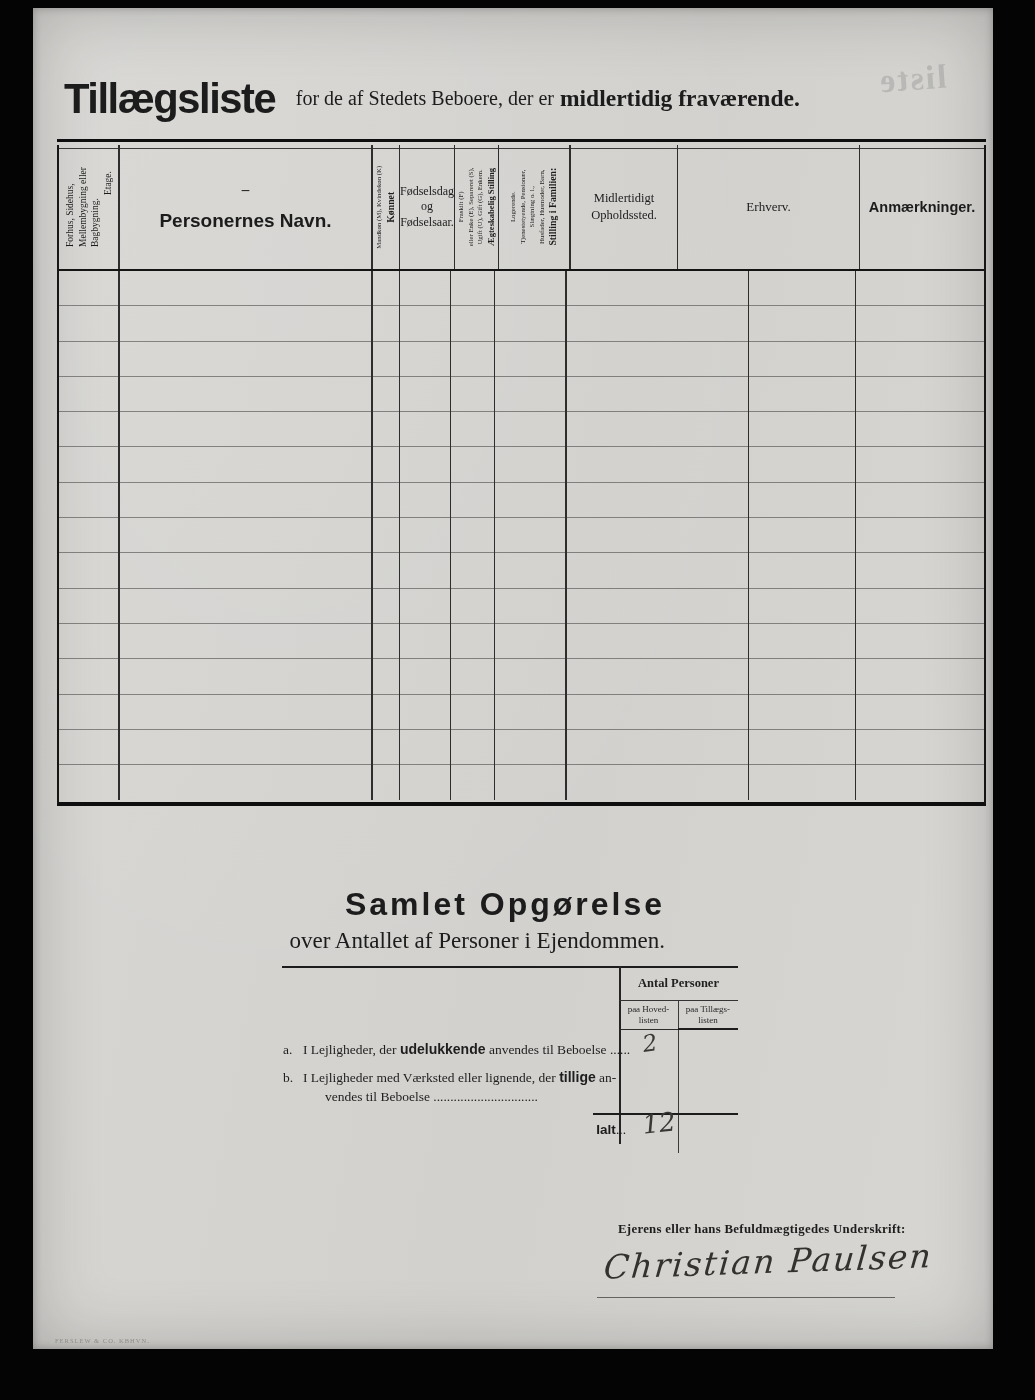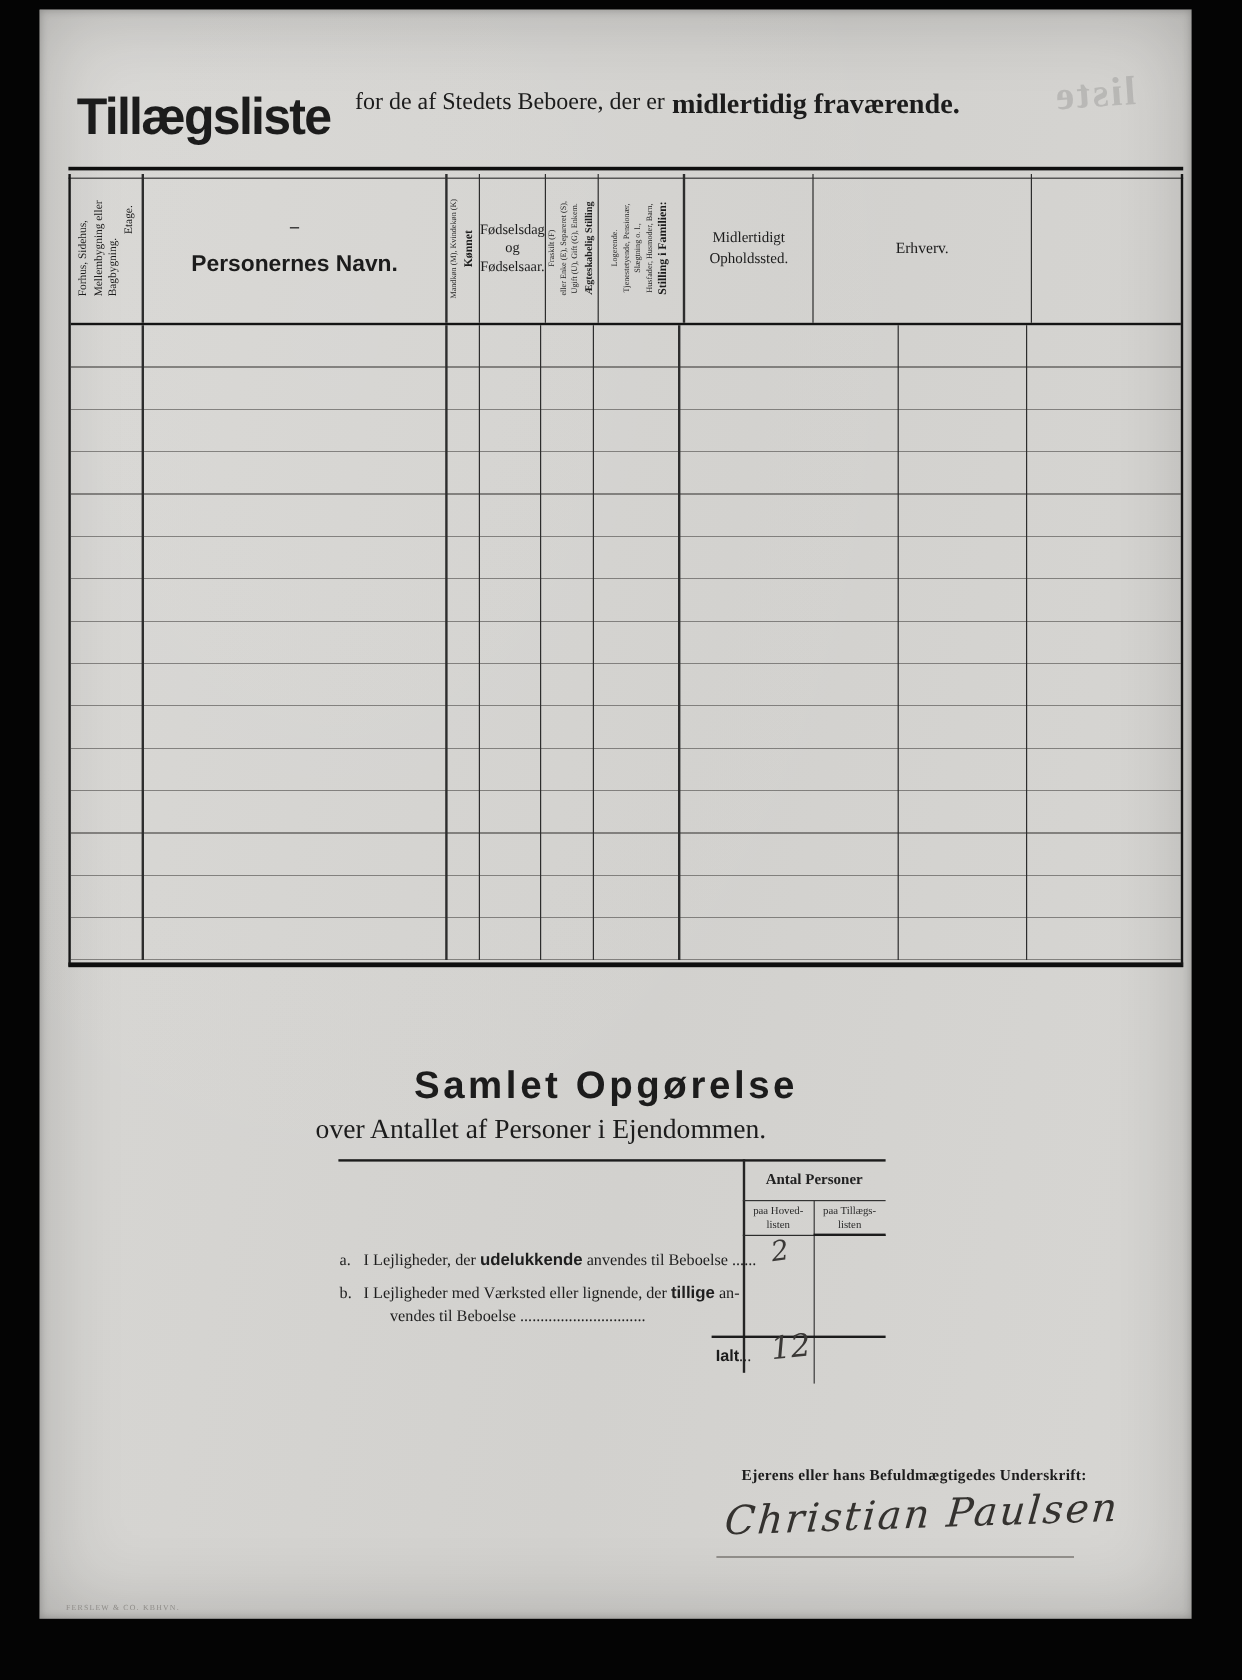--- a/index.html
+++ b/index.html
@@ -4,21 +4,21 @@
 <style>
   html,body{margin:0;padding:0;background:#000;}
   .page{position:relative;width:1035px;height:1400px;background:#040404;overflow:hidden;
         font-family:"Liberation Serif", serif;color:#1c1c1c;}
   .paper{position:absolute;left:33px;top:8px;width:960px;height:1341px;
          background:
            radial-gradient(ellipse at 25% 20%, rgba(255,255,255,.06), transparent 55%),
            linear-gradient(100deg,#d8d7d4 0%,#d2d1ce 55%,#d7d6d3 100%);
          box-shadow: inset 0 0 70px rgba(0,0,0,.20), inset 0 0 8px rgba(0,0,0,.25);}
   
-  .title-row{position:absolute;left:64px;top:74px;width:910px;display:flex;align-items:flex-start;white-space:nowrap;}
+  .title-row{position:absolute;left:64px;top:74px;width:910px;display:flex;align-items:center;white-space:nowrap;}
   .title-main{font-family:"Liberation Sans",sans-serif;font-weight:bold;font-size:43px;letter-spacing:-1.5px;transform:scaleX(.97);transform-origin:left bottom;}
   .title-mid{font-size:20px;margin-left:14px;}
   .title-bold{font-size:23.5px;font-weight:bold;margin-left:6px;}
   .bleed{position:absolute;left:878px;top:60px;font-size:34px;font-weight:bold;
          transform:scaleX(-1) rotate(4deg);color:rgba(80,80,82,.20);letter-spacing:2px;}
   
   .dblrule{position:absolute;left:57px;top:139px;width:929px;height:6px;
            border-top:3px solid #0e0e0e;border-bottom:1px solid #3a3a3a;}
   .table{position:absolute;left:57px;top:145px;width:929px;height:661px;
          border-left:2px solid #161616;border-right:2px solid #161616;border-bottom:4px solid #0e0e0e;
@@ -47,21 +47,21 @@
   .hcenter{display:flex;flex-direction:column;align-items:center;justify-content:center;height:100%;text-align:center;}
   .dash{font-weight:bold;font-size:15px;line-height:14px;margin-bottom:14px;}
   .navn{font-family:"Liberation Sans",sans-serif;font-weight:bold;font-size:19px;}
   .birth{font-size:12px;line-height:15.5px;}
   .erh{font-size:13px;}
   .ophold{font-size:12.5px;line-height:17px;}
   .anm{font-family:"Liberation Sans",sans-serif;font-weight:bold;font-size:14.5px;}
   
   .sum-head{position:absolute;left:300px;top:886px;width:410px;text-align:center;
             font-family:"Liberation Sans",sans-serif;font-weight:bold;font-size:32px;letter-spacing:3px;}
-  .sum-sub{position:absolute;left:263px;top:928px;width:402px;text-align:left;font-size:23px;}
+  .sum-sub{position:absolute;left:263px;top:928px;width:402px;text-align:right;font-size:23px;}
   .rule1{position:absolute;left:282px;top:966px;width:456px;height:2px;background:#1c1c1c;}
   .v1{position:absolute;left:619px;top:966px;width:2px;height:178px;background:#242424;}
   .v2{position:absolute;left:678px;top:1000px;width:1px;height:153px;background:#3a3a3a;}
   .hA{position:absolute;left:619px;top:1000px;width:119px;height:1px;background:#333;}
   .hB{position:absolute;left:619px;top:1029px;width:119px;height:1px;background:#2c2c2c;}
   .hB2{position:absolute;left:678px;top:1028px;width:60px;height:2px;background:#1c1c1c;}
   .hC{position:absolute;left:593px;top:1113px;width:145px;height:2px;background:#1c1c1c;}
   .antal{position:absolute;left:619px;top:976px;width:119px;text-align:center;font-size:12.5px;font-weight:bold;color:#222;}
   .subcol{position:absolute;width:59px;text-align:center;font-size:9px;line-height:11px;color:#2a2a2a;}
   .hw{font-family:"DejaVu Serif",serif;font-style:italic;color:#3a3836;}
@@ -153,20 +153,25 @@
         <div class="hcenter ophold">
           <div>Midlertidigt</div>
           <div>Opholdssted.</div>
         </div>
       </div>
       <div class="cell c7">
         <div class="hcenter erh">
             <div>Erhverv.</div>
           </div>
       </div>
+      <div class="cell c9">
+        <div class="hcenter anm">
+            <div>Anmærkninger.</div>
+          </div>
+      </div>
     </div>
     <div class="tbody">
       <div class="cell c1"></div>
       <div class="cell c2"></div>
       <div class="cell c3"></div>
       <div class="cell c4"></div>
       <div class="cell c5"></div>
       <div class="cell c6"></div>
       <div class="cell c7"></div>
       <div class="cell c8"></div>

